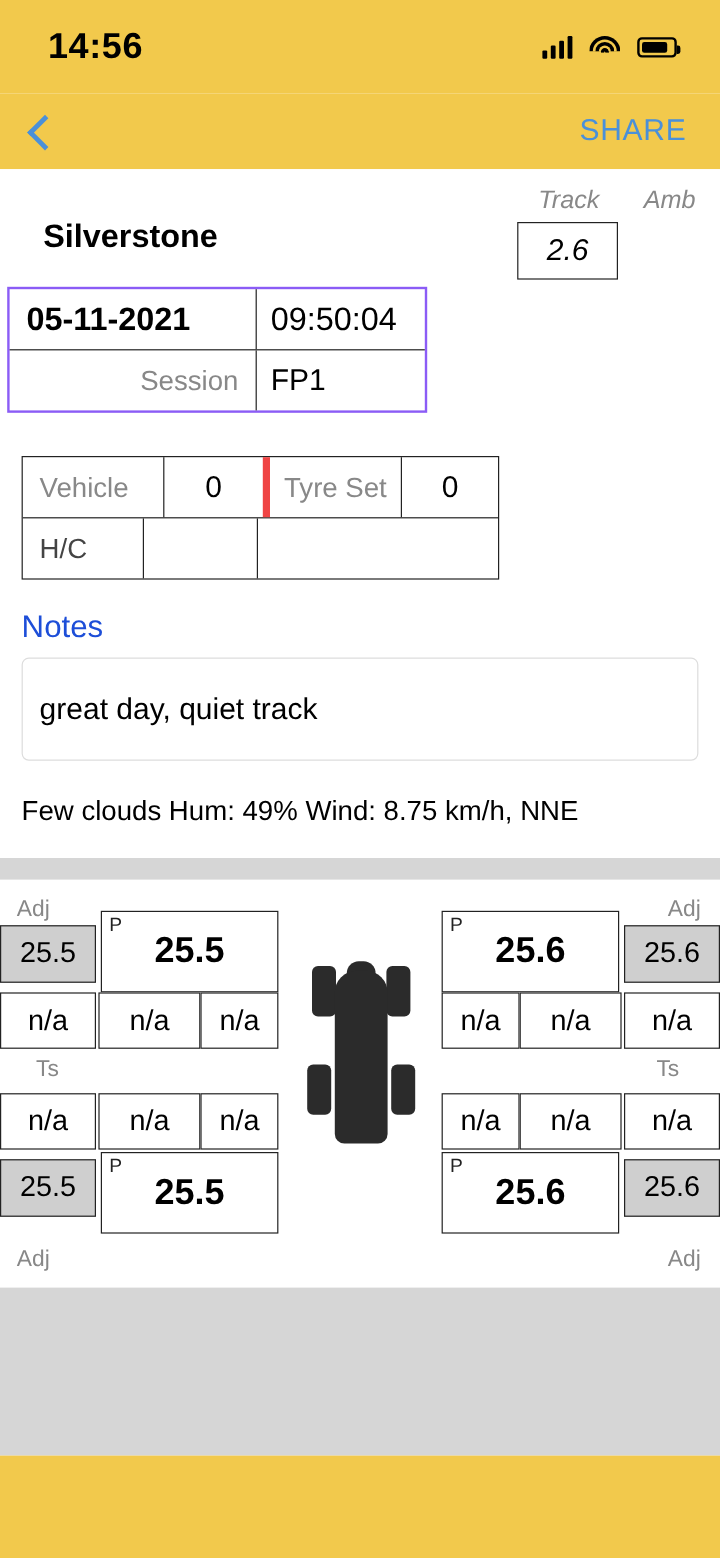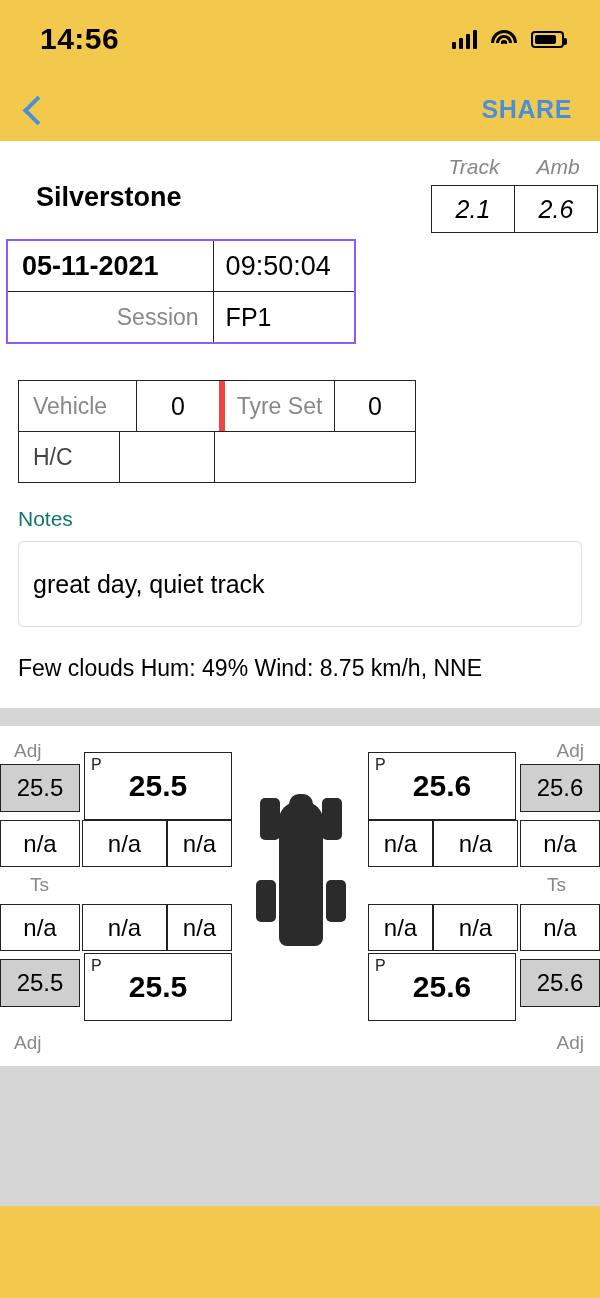--- a/index.html
+++ b/index.html
@@ -42,21 +42,21 @@
     display:flex; align-items:center; justify-content:space-between;
     padding: 0 28px 0 18px;
   }
   .back-chevron { width:30px; height:30px; position:relative; cursor:pointer; }
   .back-chevron::before {
     content:""; position:absolute; left:9px; top:5px;
     width:17px; height:17px;
     border-left:4px solid #4a90d9; border-bottom:4px solid #4a90d9;
     transform: rotate(45deg);
   }
-  .share-btn { color:#4a90d9; font-size:25px; font-weight:700; letter-spacing:0.6px; }
+  .share-btn { color:#4a90d9; font-size:25px; font-weight:400; letter-spacing:0.6px; }
 
   
   .content { background:#fff; }
 
   .header-row { display:flex; align-items:center; padding: 14px 0 0 0; }
   .venue { font-size:27px; font-weight:bold; color:#000; padding-left:36px; padding-top:6px; }
   .temp-block { margin-left:auto;font-style:italic; }
   .temp-labels { display:flex; }
   .temp-labels div { width:84px; text-align:center; font-size:21px; color:#888; }
   .temp-vals { display:flex; margin-top:6px; }
@@ -82,21 +82,21 @@
   .grid2 .r + .r { border-top:1px solid #222; }
   .v-lbl { width:117px; height:50px; display:flex; align-items:center; padding-left:14px; font-size:23px; color:#888; }
   .v-val { width:83px; height:50px; border-left:1px solid #222; display:flex; align-items:center; justify-content:center; font-size:25px; color:#000; }
   .v-lbl2 { width:115px; height:50px; border-left:6px solid #ef4444; display:flex; align-items:center; justify-content:center; font-size:23px; color:#888; }
   .v-val2 { width:81px; height:50px; border-left:1px solid #222; display:flex; align-items:center; justify-content:center; font-size:25px; color:#000; }
   .hc-lbl { width:100px; height:50px; display:flex; align-items:center; padding-left:14px; font-size:23px; color:#444; }
   .hc-box { width:96px; height:50px; border-left:1px solid #222; border-right:1px solid #222; }
   .hc-rest { flex:1; height:50px; }
 
   
-  .notes-label { margin: 24px 0 0 18px; font-size:21px; color:#0f766e; }
+  .notes-label { margin: 24px 0 0 18px; font-size:26px; color:#1d4ed8; }
   .notes-box {
     margin: 10px 18px 0 18px; height: 86px; border:1px solid #ddd; border-radius:6px;
     display:flex; align-items:center; padding-left:14px;
     font-size:25px; color:#000;
   }
   .weather { margin: 28px 0 0 18px; font-size:23px; color:#000; }
 
   
   .band { height:18px; background:#d6d6d6; margin-top:26px; }
 
@@ -171,21 +171,20 @@
   <div class="content">
 
     <div class="header-row">
       <div class="venue">Silverstone</div>
       <div class="temp-block">
         <div class="temp-labels">
           <div>Track</div>
           <div>Amb</div>
         </div>
         <div class="temp-vals">
-          <div>2.1</div>
           <div>2.6</div>
         </div>
       </div>
     </div>
 
     <div class="grid1">
       <div class="r">
         <div class="cell c-date">05-11-2021</div>
         <div class="cell c-time">09:50:04</div>
       </div>

